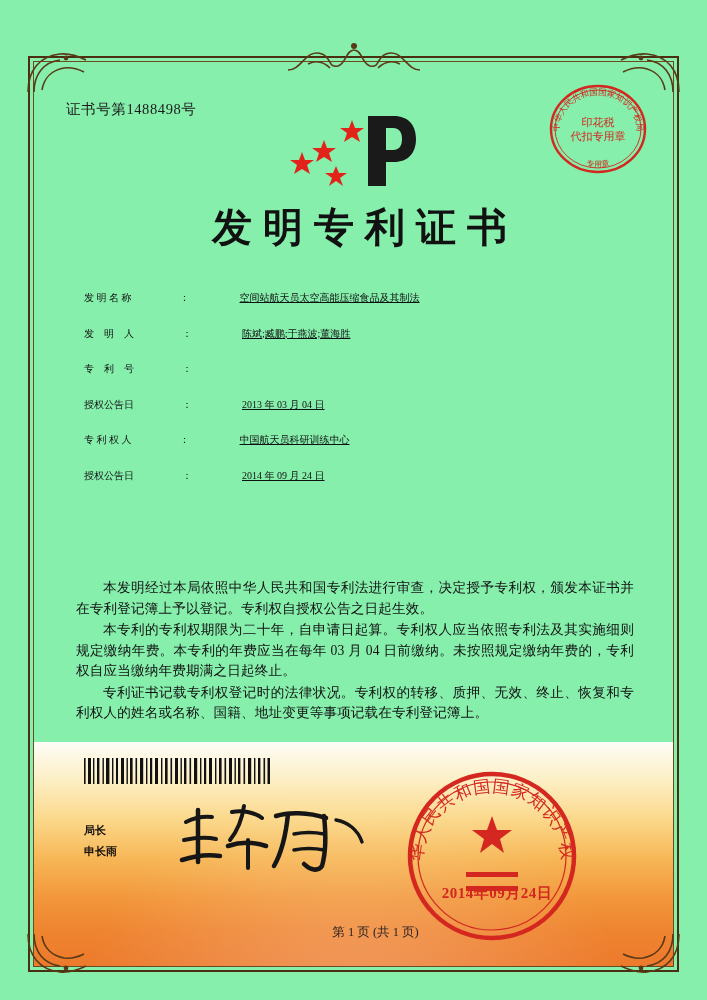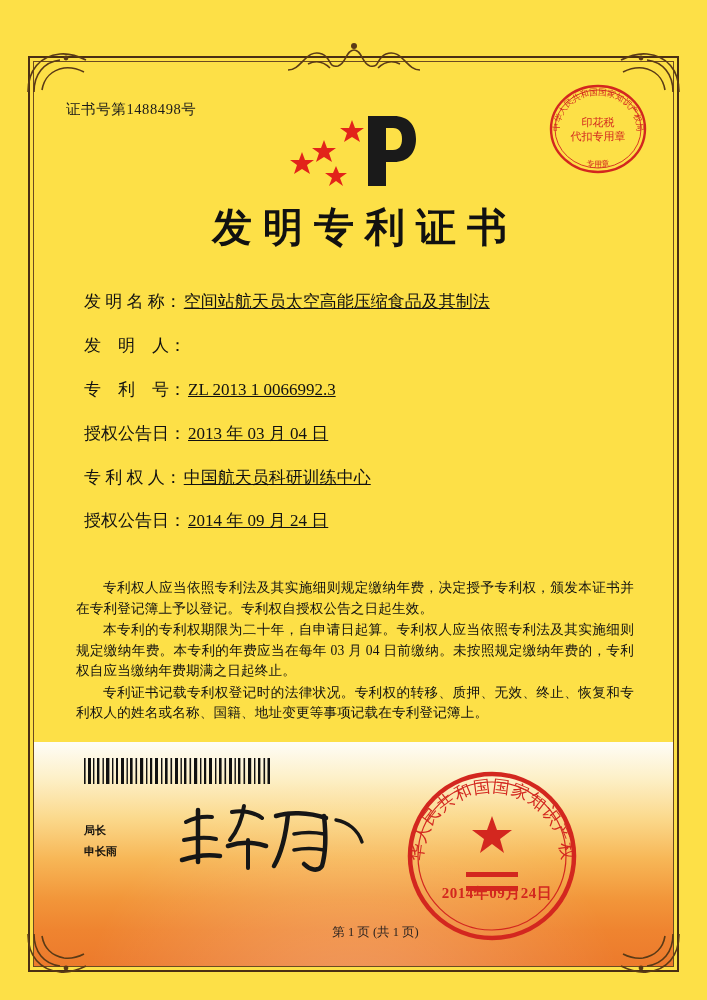--- a/index.html
+++ b/index.html
@@ -12,21 +12,21 @@
     height: 1000px;
     font-family: "Liberation Serif", "DejaVu Serif", serif;
     overflow: hidden;
   }
 
   
   .certificate {
     position: relative;
     width: 707px;
     height: 1000px;
-    background: #fde047;
+    background: #86efac;
     overflow: hidden;
   }
 
   
   .border-outer {
     position: absolute;
     left: 28px;
     top: 56px;
     width: 651px;
     height: 916px;
@@ -131,23 +131,24 @@
   .fields {
     position: absolute;
     left: 84px;
     top: 292px;
     width: 560px;
   }
   .field-row {
     display: flex;
     align-items: baseline;
     margin-bottom: 23.5px;
-    font-size: 17px;
+    font-size: 10px;
     color: #111;
     line-height: 1.2;
+    gap: 48px;
   }
   .field-label {
     white-space: pre;
     flex: 0 0 auto;
   }
   .field-colon {
     flex: 0 0 auto;
     padding-right: 2px;
   }
   .field-value {
@@ -335,45 +336,45 @@
 
   <div class="fields">
     <div class="field-row">
       <span class="field-label">发 明 名 称</span>
       <span class="field-colon">：</span>
       <span class="field-value">空间站航天员太空高能压缩食品及其制法</span>
     </div>
     <div class="field-row">
       <span class="field-label">发　明　人</span>
       <span class="field-colon">：</span>
+      <span class="field-value">陈斌;臧鹏;于燕波;董海胜</span>
     </div>
     <div class="field-row">
       <span class="field-label">专　利　号</span>
       <span class="field-colon">：</span>
-      <span class="field-value">ZL 2013 1 0066992.3</span>
     </div>
     <div class="field-row">
       <span class="field-label">授权公告日</span>
       <span class="field-colon">：</span>
       <span class="field-value">2013 年 03 月 04 日</span>
     </div>
     <div class="field-row">
       <span class="field-label">专 利 权 人</span>
       <span class="field-colon">：</span>
       <span class="field-value">中国航天员科研训练中心</span>
     </div>
     <div class="field-row">
       <span class="field-label">授权公告日</span>
       <span class="field-colon">：</span>
       <span class="field-value">2014 年 09 月 24 日</span>
     </div>
   </div>
 
   <div class="body-text">
-    <p>专利权人应当依照专利法及其实施细则规定缴纳年费，决定授予专利权，颁发本证书并在专利登记簿上予以登记。专利权自授权公告之日起生效。</p>
+    <p>本发明经过本局依照中华人民共和国专利法进行审查，决定授予专利权，颁发本证书并在专利登记簿上予以登记。专利权自授权公告之日起生效。</p>
     <p>本专利的专利权期限为二十年，自申请日起算。专利权人应当依照专利法及其实施细则规定缴纳年费。本专利的年费应当在每年 03 月 04 日前缴纳。未按照规定缴纳年费的，专利权自应当缴纳年费期满之日起终止。</p>
     <p>专利证书记载专利权登记时的法律状况。专利权的转移、质押、无效、终止、恢复和专利权人的姓名或名称、国籍、地址变更等事项记载在专利登记簿上。</p>
   </div>
 
   <div class="barcode">
     <svg viewBox="0 0 186 26" preserveAspectRatio="none">
       <rect x="0" y="0" width="1.6" height="26" fill="#111"></rect>
       <rect x="4" y="0" width="3" height="26" fill="#111"></rect>
       <rect x="9" y="0" width="1.4" height="26" fill="#111"></rect>
       <rect x="13" y="0" width="2.4" height="26" fill="#111"></rect>

